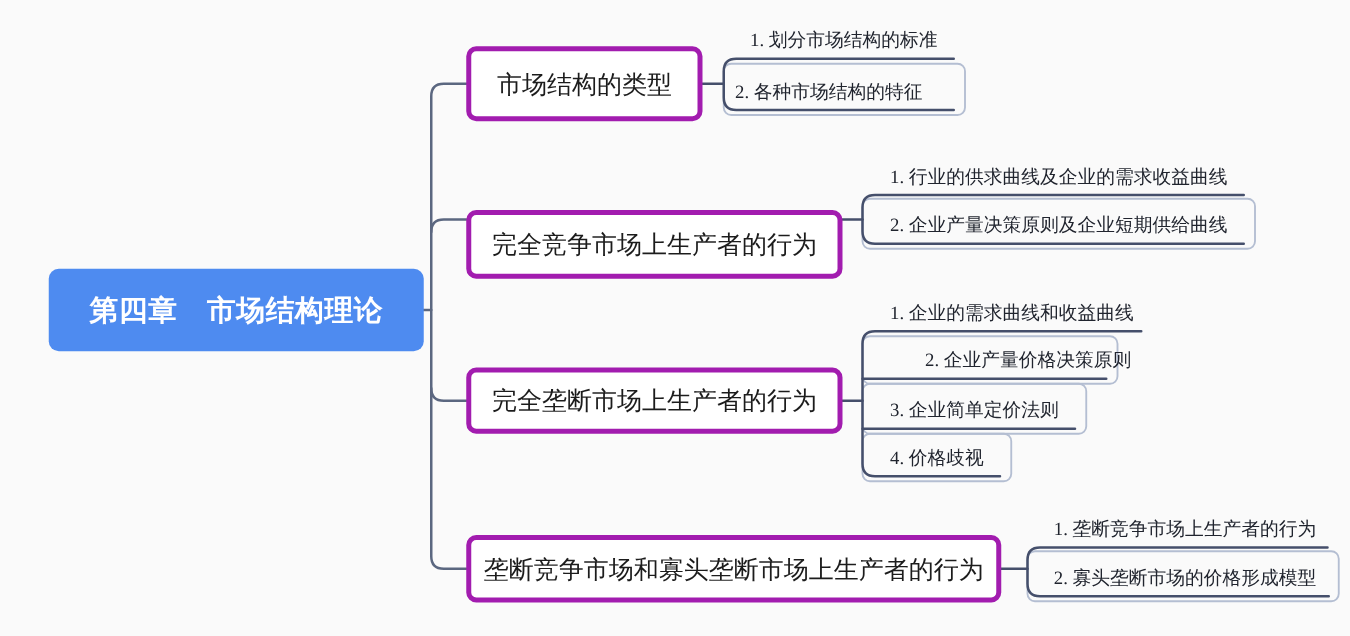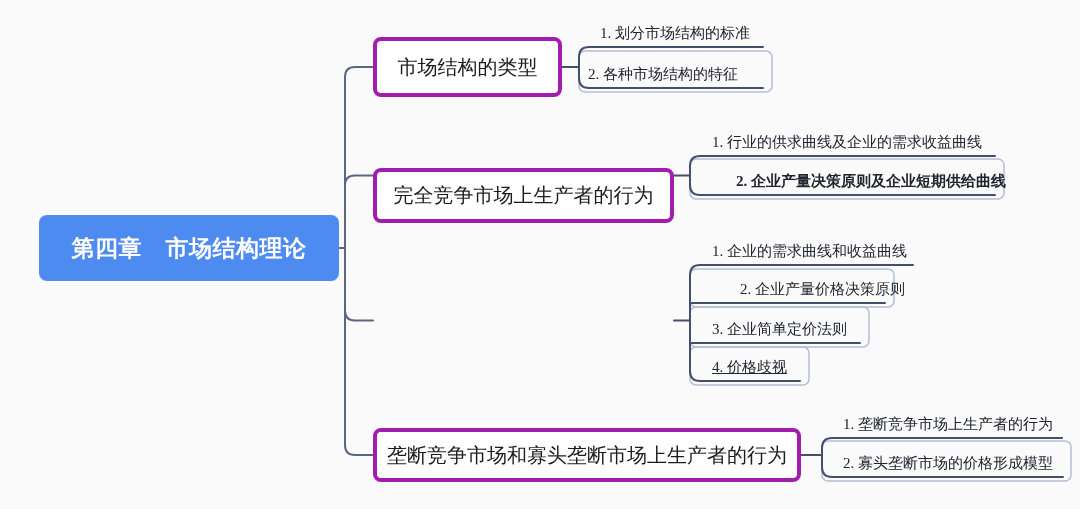--- a/index.html
+++ b/index.html
@@ -85,30 +85,31 @@
       <path d="M1062,438 H832 Q822,438 822,448 V467 Q822,477 832,477 H1063"></path>
     </g>
   </svg>
 
   <div class="node root" style="left:19px;top:215px;width:300px;height:66px;">第四章　市场结构理论</div>
 
   <div class="node branch" style="left:373px;top:37px;width:189px;height:60px;">市场结构的类型</div>
 
   <div class="node branch" style="left:373px;top:148px;width:301px;height:55px;margin-top:20px;">完全竞争市场上生产者的行为</div>
 
+  <div class="node branch" style="left:373px;top:294px;width:301px;height:53px;">完全垄断市场上生产者的行为</div>
 
   <div class="node branch" style="left:373px;top:428px;width:428px;height:54px;">垄断竞争市场和寡头垄断市场上生产者的行为</div>
 
   <div class="leaf" style="left:600px;top:25px;">1. 划分市场结构的标准</div>
   <div class="leaf" style="left:588px;top:66px;">2. 各种市场结构的特征</div>
 
   <div class="leaf" style="left:712px;top:134px;">1. 行业的供求曲线及企业的需求收益曲线</div>
-  <div class="leaf" style="left:736px;top:173px;font-weight:bold;">2. 企业产量决策原则及企业短期供给曲线</div>
+  <div class="leaf" style="left:712px;top:173px;">2. 企业产量决策原则及企业短期供给曲线</div>
 
   <div class="leaf" style="left:712px;top:243px;">1. 企业的需求曲线和收益曲线</div>
   <div class="leaf" style="left:712px;top:281px;margin-left:28px;">2. 企业产量价格决策原则</div>
   <div class="leaf" style="left:712px;top:321px;">3. 企业简单定价法则</div>
-  <div class="leaf" style="left:712px;top:359px;text-decoration:underline;">4. 价格歧视</div>
+  <div class="leaf" style="left:712px;top:359px;">4. 价格歧视</div>
 
   <div class="leaf" style="left:843px;top:416px;">1. 垄断竞争市场上生产者的行为</div>
   <div class="leaf" style="left:843px;top:455px;">2. 寡头垄断市场的价格形成模型</div>
 
 </div>
 
 </body></html>

